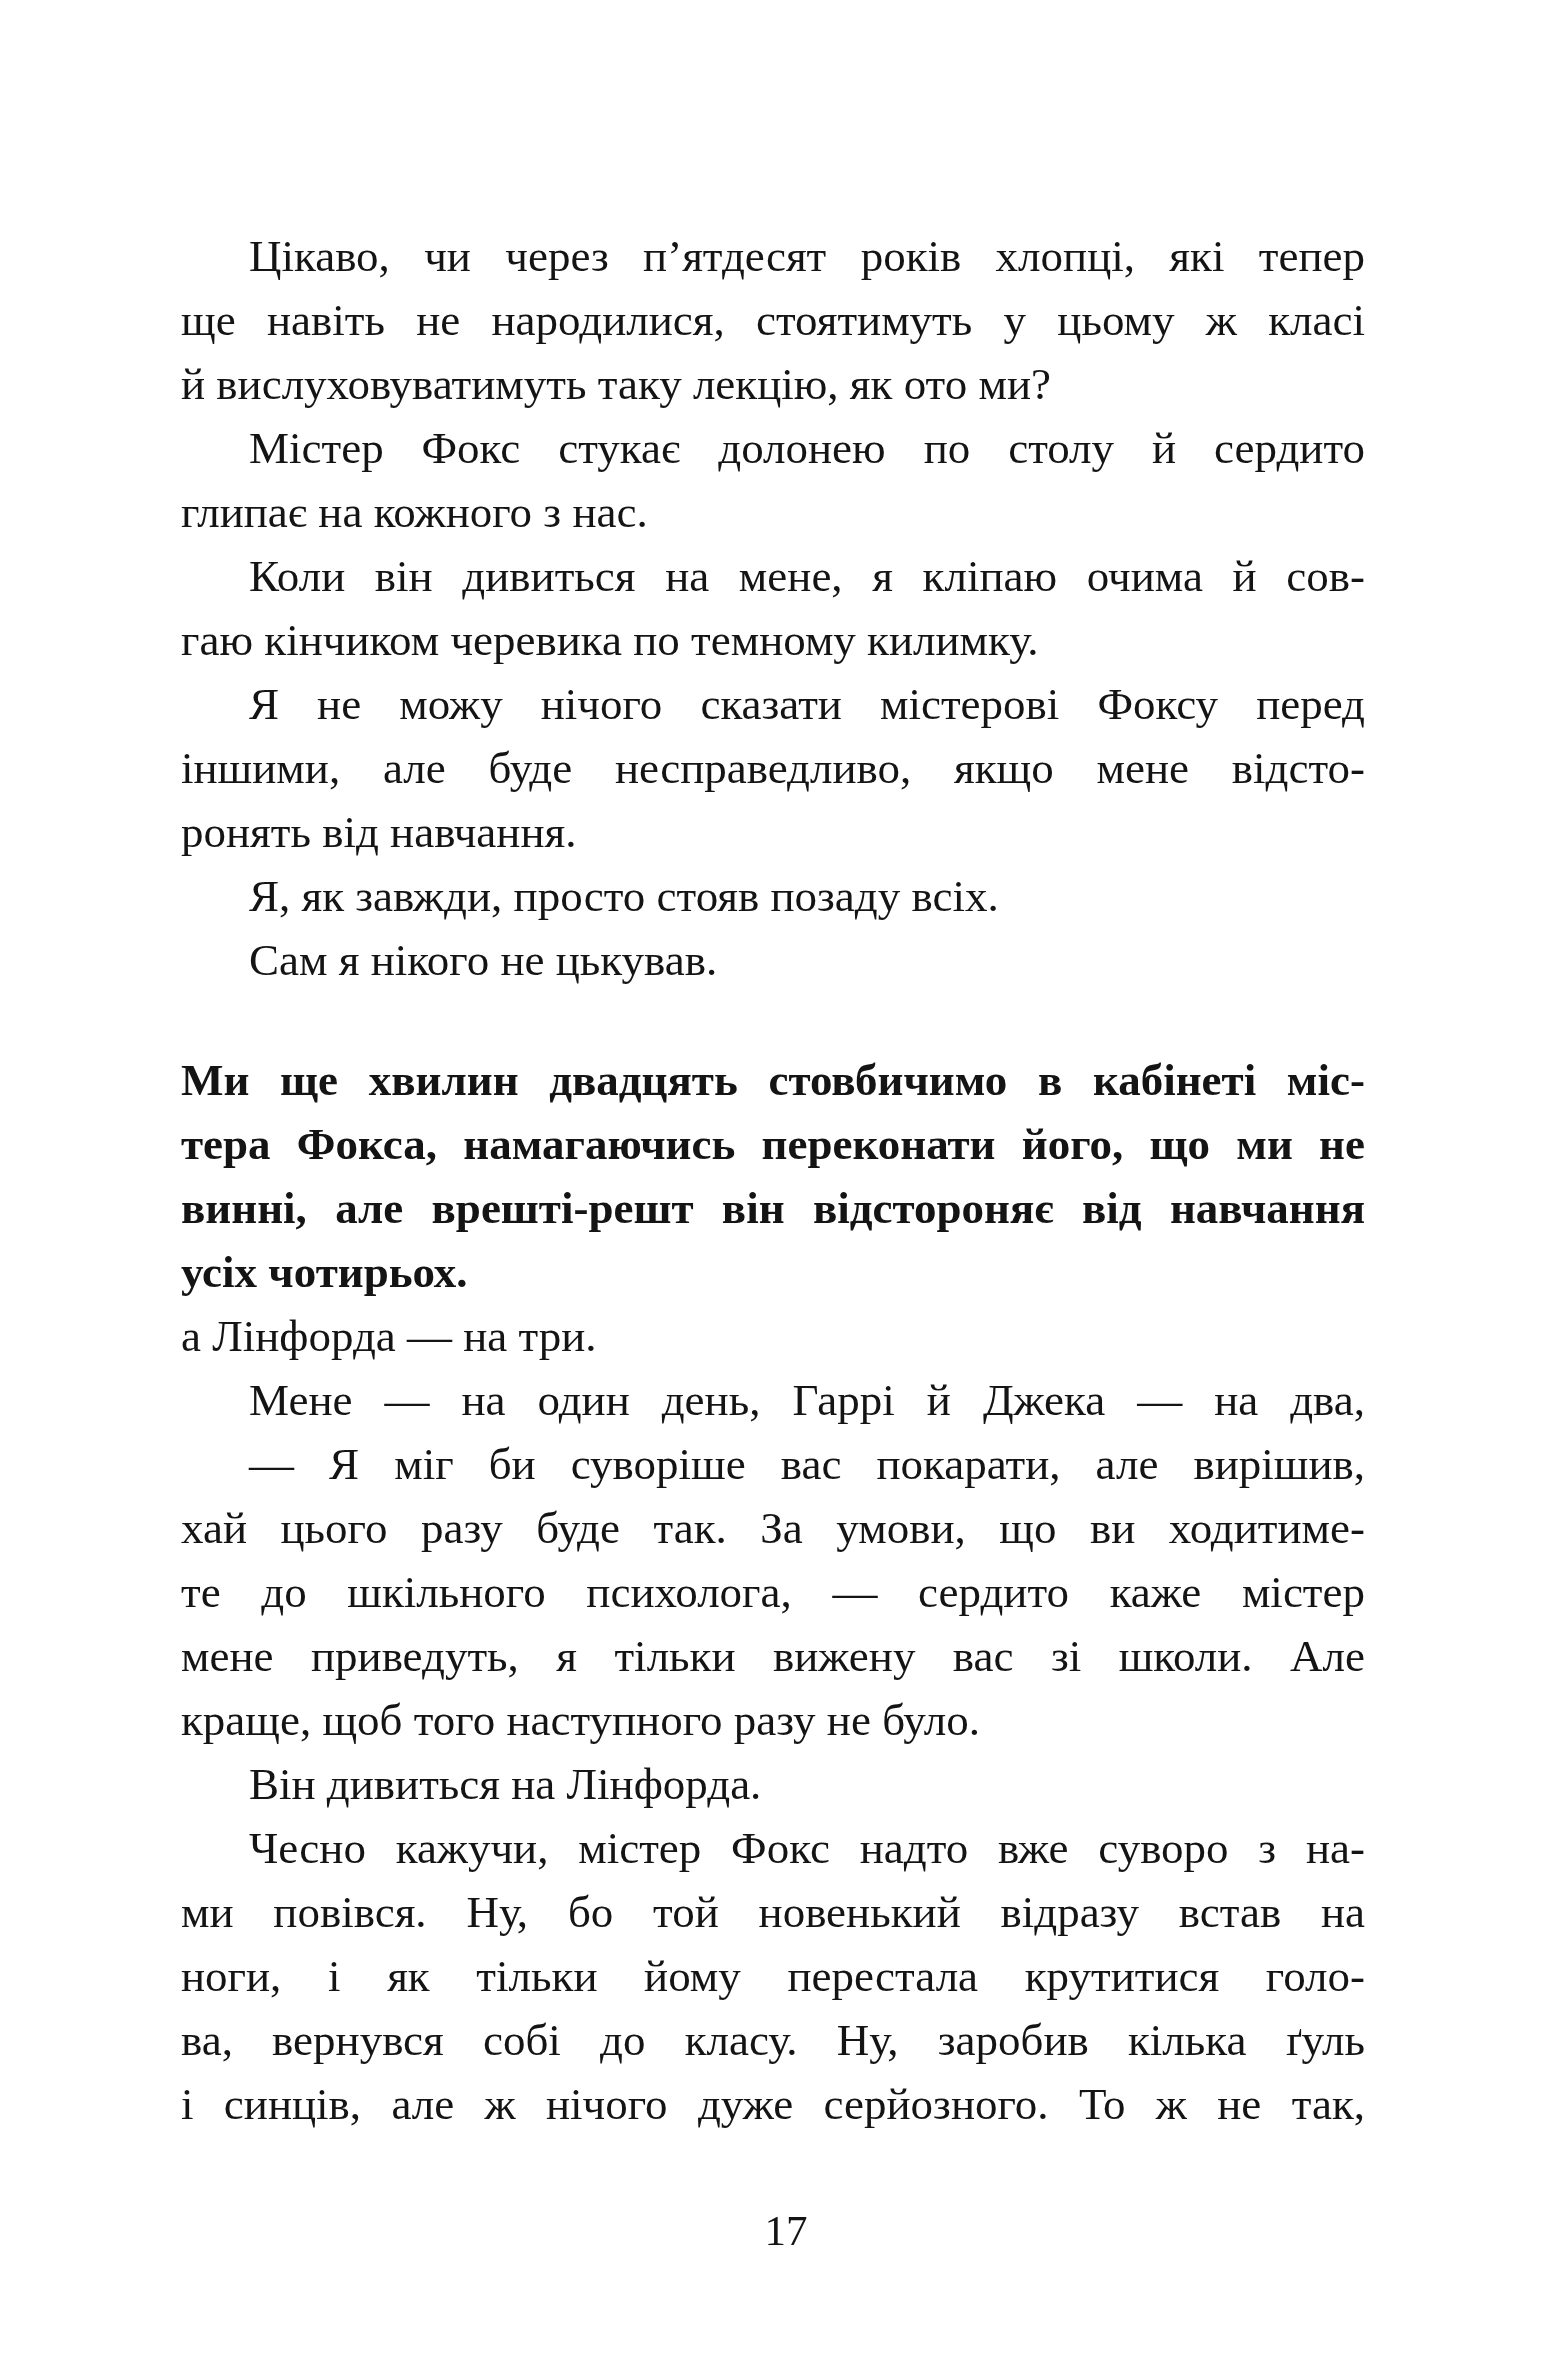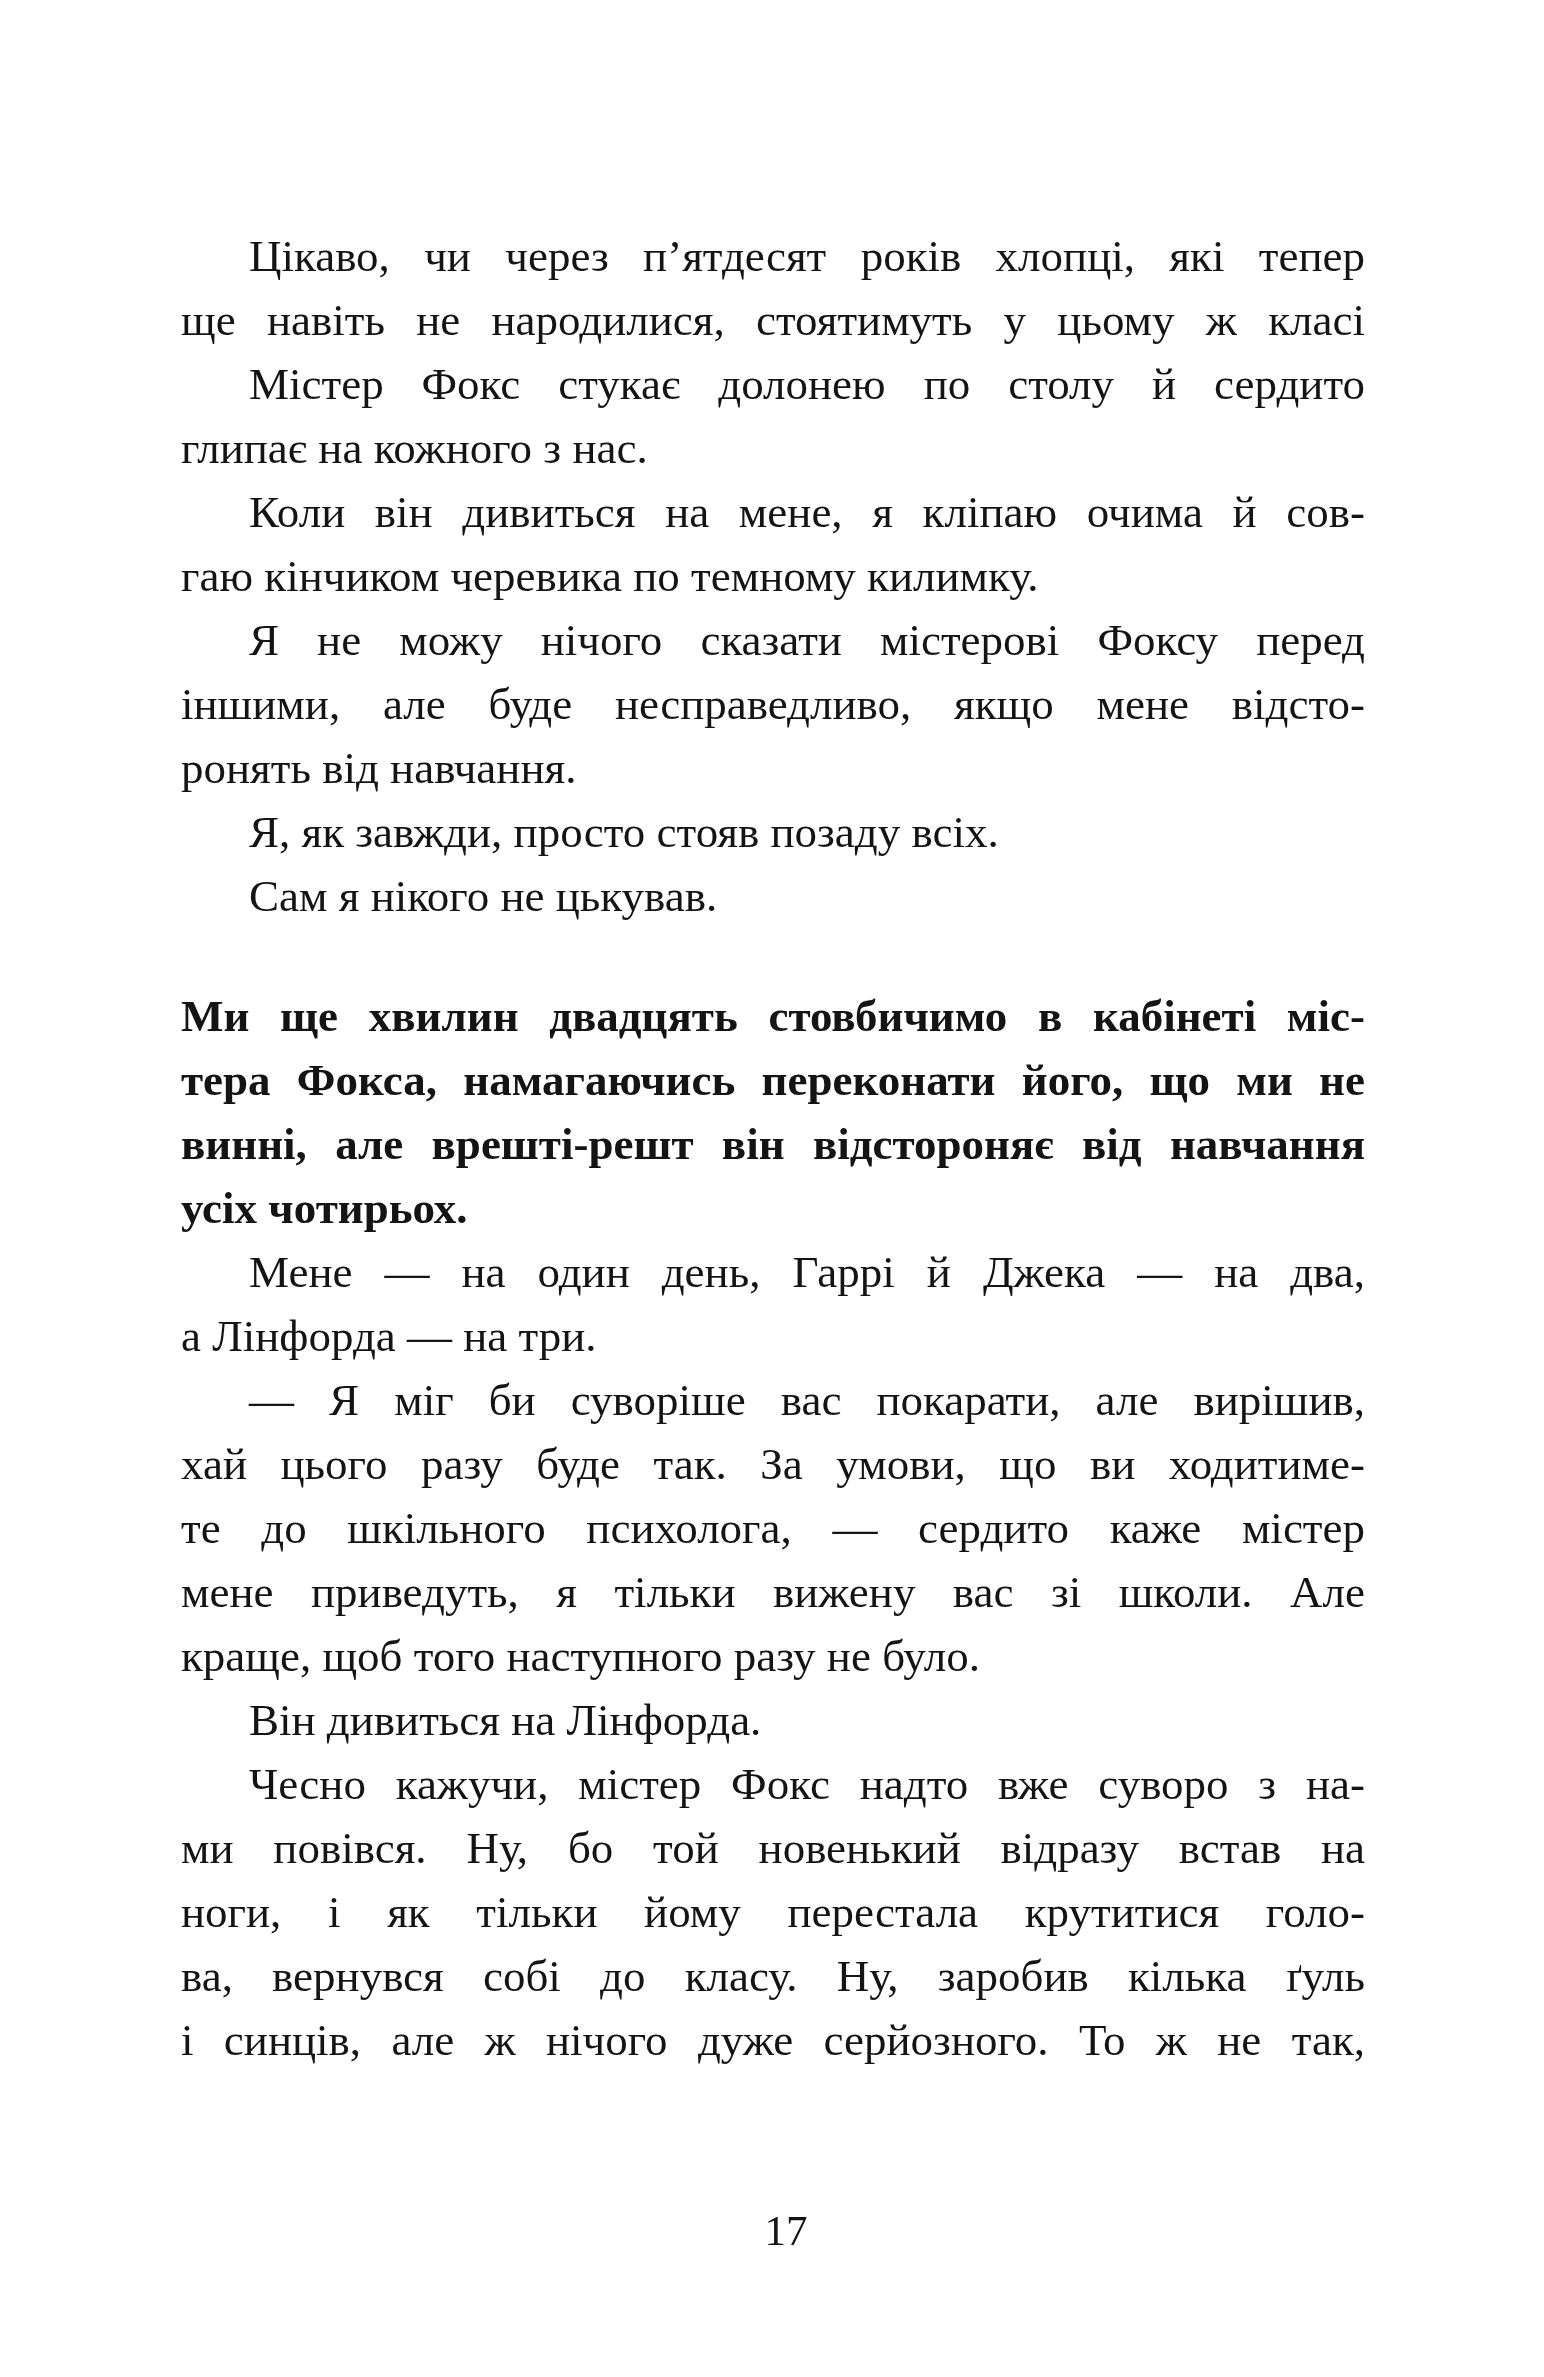--- a/index.html
+++ b/index.html
@@ -48,20 +48,21 @@
   }
 </style>
 </head>
 <body>
 
 <div class="page">
   <div class="text-block">
       <div class="para">
         <div class="line just first">Цікаво, чи через п’ятдесят років хлопці, які тепер</div>
         <div class="line just">ще навіть не народилися, стоятимуть у цьому ж класі</div>
+        <div class="line">й вислуховуватимуть таку лекцію, як ото ми?</div>
       </div>
       <div class="para">
         <div class="line just first">Містер Фокс стукає долонею по столу й сердито</div>
         <div class="line">глипає на кожного з нас.</div>
       </div>
       <div class="para">
         <div class="line just first">Коли він дивиться на мене, я кліпаю очима й сов-</div>
         <div class="line">гаю кінчиком черевика по темному килимку.</div>
       </div>
       <div class="para">
@@ -75,22 +76,22 @@
       <div class="para">
         <div class="line first">Сам я нікого не цькував.</div>
       </div>
       <div class="para gap">
         <div class="line just">Ми ще хвилин двадцять стовбичимо в кабінеті міс-</div>
         <div class="line just">тера Фокса, намагаючись переконати його, що ми не</div>
         <div class="line just">винні, але врешті-решт він відстороняє від навчання</div>
         <div class="line">усіх чотирьох.</div>
       </div>
       <div class="para">
+        <div class="line">а Лінфорда — на три.</div>
         <div class="line just first">Мене — на один день, Гаррі й Джека — на два,</div>
-        <div class="line">а Лінфорда — на три.</div>
       </div>
       <div class="para">
         <div class="line just first">— Я міг би суворіше вас покарати, але вирішив,</div>
         <div class="line just">хай цього разу буде так. За умови, що ви ходитиме-</div>
         <div class="line just">те до шкільного психолога, — сердито каже містер</div>
         <div class="line just">мене приведуть, я тільки вижену вас зі школи. Але</div>
         <div class="line">краще, щоб того наступного разу не було.</div>
       </div>
       <div class="para">
         <div class="line first">Він дивиться на Лінфорда.</div>

